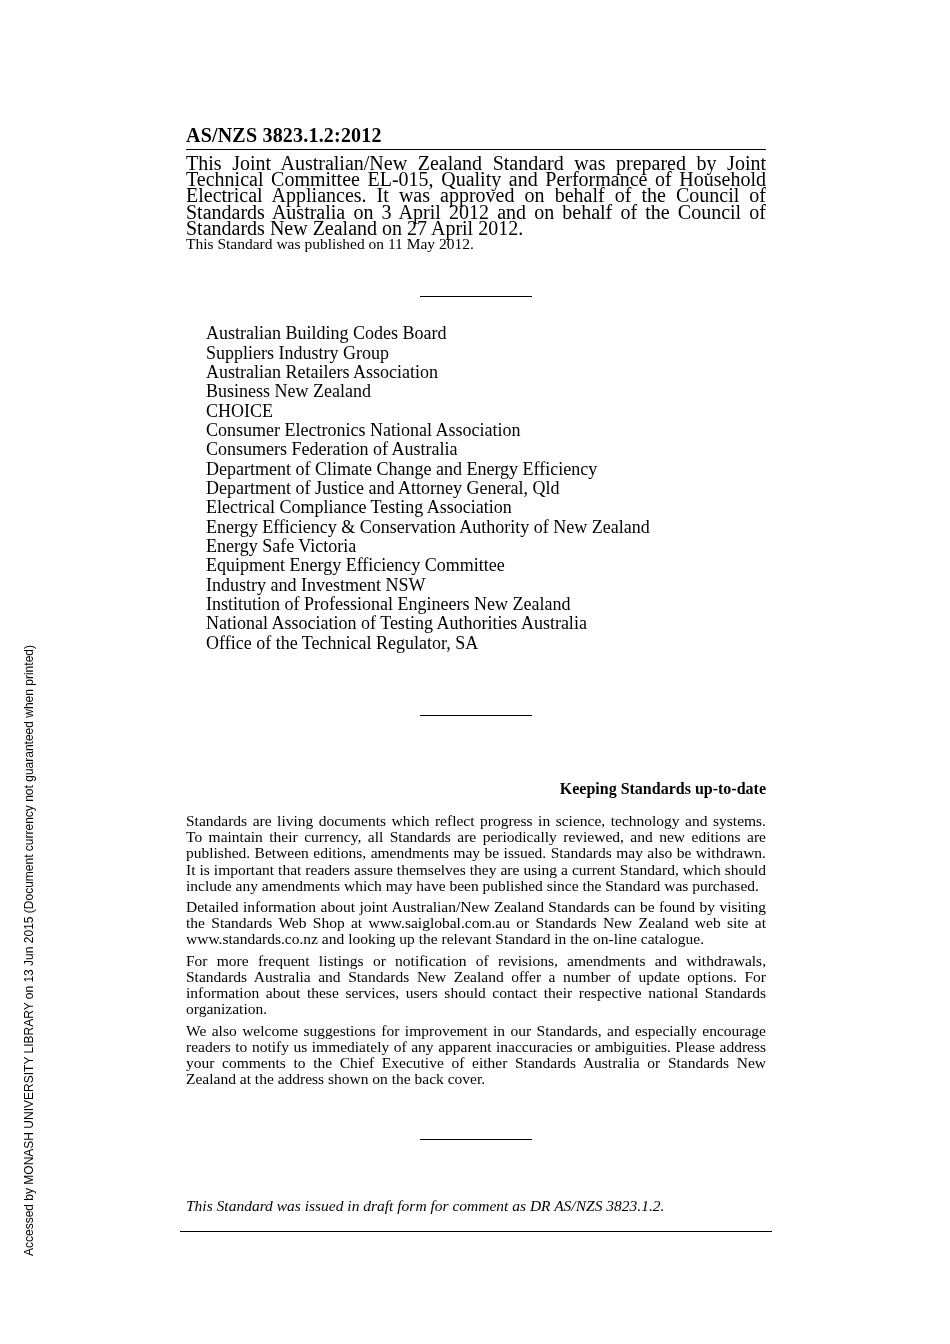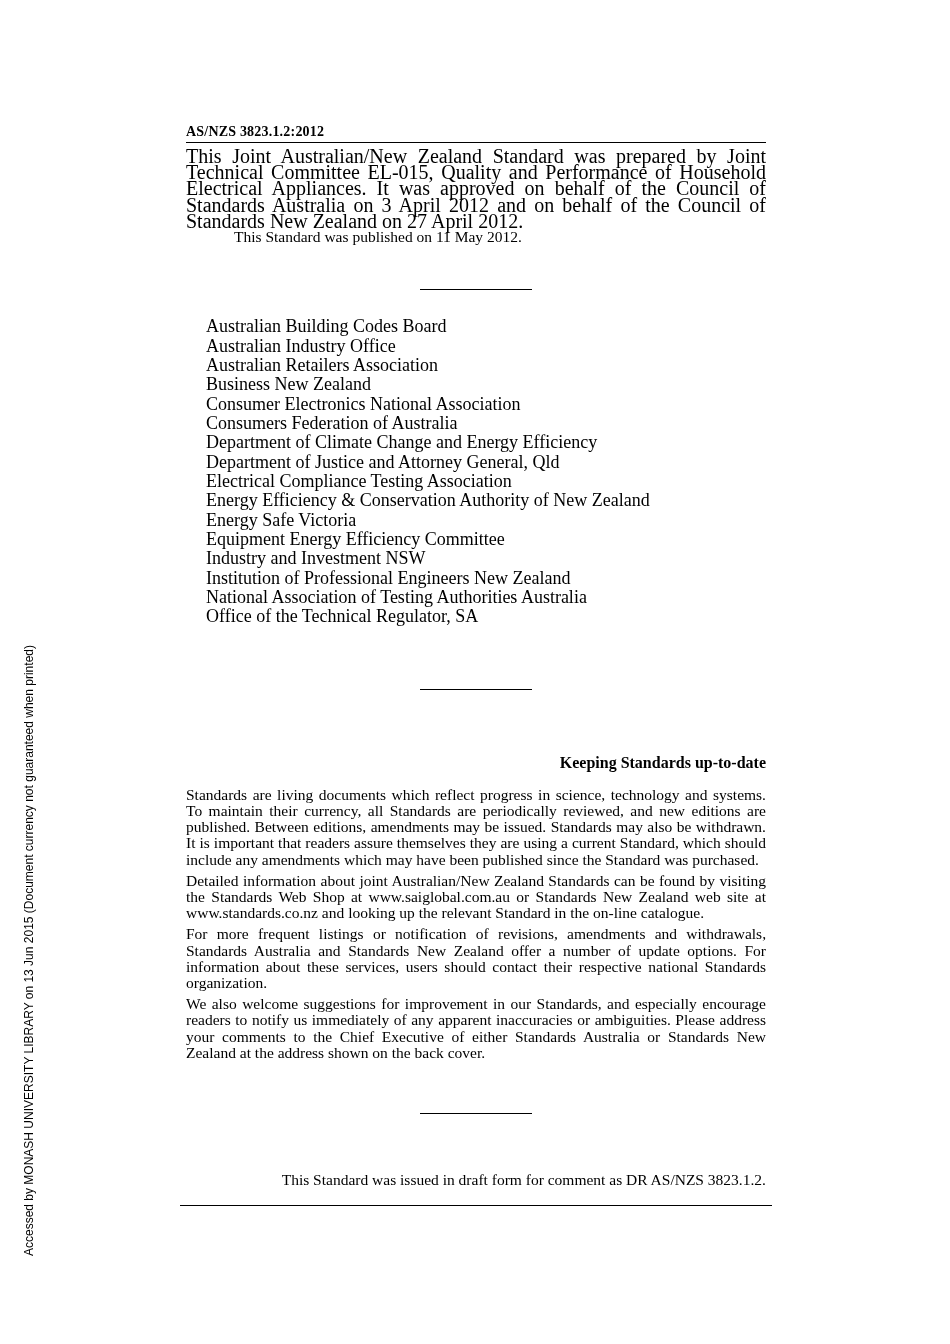--- a/index.html
+++ b/index.html
@@ -20,40 +20,39 @@
     background: #ffffff;
   }
   .content {
     position: absolute;
     left: 186px;
     top: 0;
     width: 580px;
   }
   .doc-title {
     margin-top: 124px;
-    font-size: 14px;
+    font-size: 20px;
     font-weight: bold;
     letter-spacing: 0.2px;
   }
   .title-rule {
     border: none;
     border-top: 1.6px solid #000;
     margin-top: 2px;
     margin-bottom: 5px;
     width: 100%;
   }
   .intro-para {
     font-size: 20px;
     line-height: 16.2px;
     text-align: justify;
   }
   .published-line {
     font-size: 15.5px;
     line-height: 16.2px;
-    margin-left: 48px;
   }
   .divider {
     border: none;
     border-top: 1.2px solid #000;
     width: 112px;
     margin-left: auto;
     margin-right: auto;
   }
   .divider-1 { margin-top: 44px; }
   .divider-2 { margin-top: 62px; }
@@ -77,21 +76,22 @@
   }
   .body-para {
     font-size: 15.5px;
     line-height: 16.2px;
     text-align: justify;
     margin-top: 5px;
   }
   .body-para.first { margin-top: 15px; }
   .draft-note {
     margin-top: 57px;
-    text-align: right;
+    text-align: left;
+    font-style: italic;
     font-size: 15.5px;
   }
   .bottom-rule {
     border: none;
     border-top: 1.6px solid #000;
     margin-top: 16px;
     margin-left: -6px;
     width: 592px;
   }
   .vertical-note {
@@ -121,23 +121,24 @@
 
     <p class="intro-para">This Joint Australian/New Zealand Standard was prepared by Joint Technical Committee EL-015, Quality and Performance of Household Electrical Appliances. It was approved on behalf of the Council of Standards Australia on 3 April 2012 and on behalf of the Council of Standards New Zealand on 27 April 2012.</p>
 
     <p class="published-line">This Standard was published on 11 May 2012.</p>
 
     <hr class="divider divider-1">
 
 
     <ul class="committee-list">
       <li>Australian Building Codes Board</li>
-      <li>Australian Industry Office</li>
+      <li>Suppliers Industry Group</li>
       <li>Australian Retailers Association</li>
       <li>Business New Zealand</li>
+      <li>CHOICE</li>
       <li>Consumer Electronics National Association</li>
       <li>Consumers Federation of Australia</li>
       <li>Department of Climate Change and Energy Efficiency</li>
       <li>Department of Justice and Attorney General, Qld</li>
       <li>Electrical Compliance Testing Association</li>
       <li>Energy Efficiency &amp; Conservation Authority of New Zealand</li>
       <li>Energy Safe Victoria</li>
       <li>Equipment Energy Efficiency Committee</li>
       <li>Industry and Investment NSW</li>
       <li>Institution of Professional Engineers New Zealand</li>

